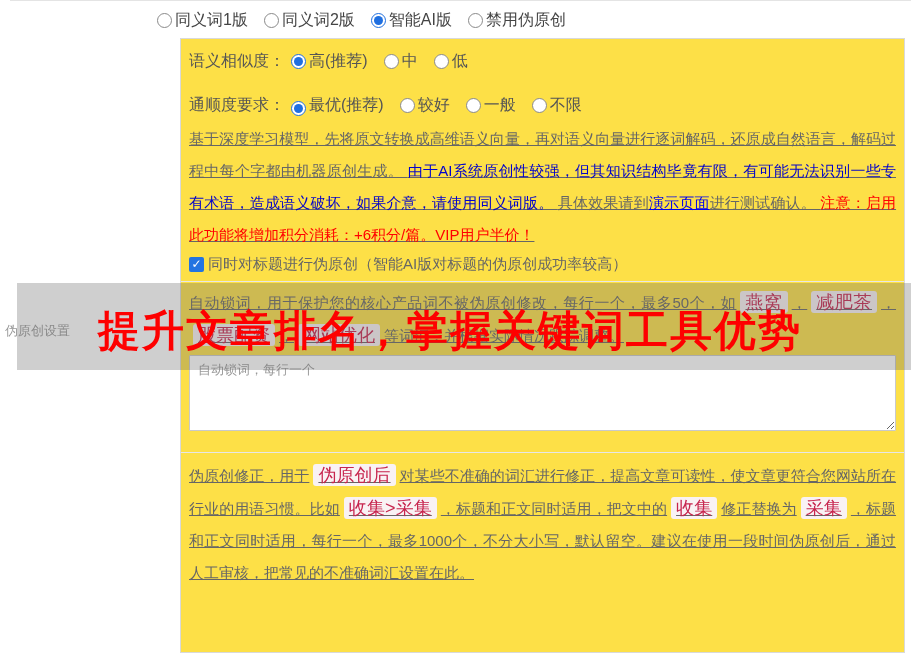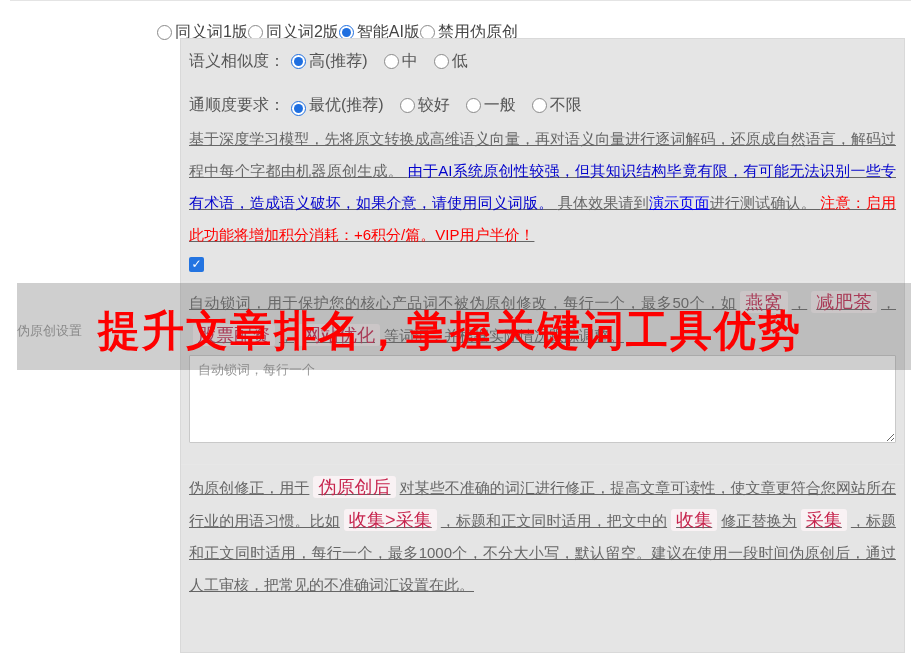--- a/index.html
+++ b/index.html
@@ -4,57 +4,57 @@
 <style>
   html,body{margin:0;padding:0;}
   body{
     width:911px;height:658px;position:relative;background:#fff;overflow:hidden;
     font-family:"Liberation Sans","DejaVu Sans",sans-serif;
     -webkit-font-smoothing:antialiased;
   }
   .top-hairline{position:absolute;left:10px;top:0;right:0;height:1px;background:#e4e4e4;}
 
   
-  .version-row{position:absolute;left:157px;top:22px;display:flex;align-items:center;gap:0;
+  .version-row{position:absolute;left:157px;top:10px;display:flex;align-items:center;gap:16px;
     font-size:16px;color:#444;white-space:nowrap;}
   .radio-item{display:flex;align-items:center;cursor:pointer;}
   .radio{width:15px;height:15px;border:1px solid #8a8a8a;border-radius:50%;box-sizing:border-box;
     display:inline-block;margin-right:3px;background:#fff;position:relative;flex:0 0 auto;}
   .radio.checked{border-color:#1f6fe0;}
   .radio.checked::after{content:"";position:absolute;left:2px;top:2px;width:9px;height:9px;
     border-radius:50%;background:#1f6fe0;}
 
   
   .panel{position:absolute;left:180px;top:38px;width:725px;height:615px;box-sizing:border-box;
-    border:1px solid #d9d9d9;background:#e5e5e5;padding:6px 8px;overflow:hidden;}
+    border:1px solid #d9d9d9;background:#fde047;padding:6px 8px;overflow:hidden;}
   .opt-row{display:flex;align-items:center;gap:16px;font-size:16px;color:#555;height:24px;white-space:nowrap;}
   .opt-row .row-label{color:#555;}
   .opt-row + .opt-row{margin-top:20px;}
   .para{font-size:15px;line-height:32px;color:#666;text-align:justify;text-decoration:underline;}
   .para1{margin-top:6px;}
   .blue{color:#0202cc;}
   .link{color:#0000ee;text-decoration:underline;cursor:pointer;}
   .red{color:#ff0000;}
   .check-row{margin-top:0;height:26px;display:flex;align-items:center;font-size:15px;color:#666;}
   .checkbox{width:15px;height:15px;background:#2374e1;border-radius:2px;color:#fff;font-size:12px;
     line-height:15px;text-align:center;display:inline-block;margin-right:4px;flex:0 0 auto;cursor:pointer;}
   .divider{border:0;border-top:1px solid #e7e7e7;margin:4px -8px 0 -8px;}
   .divider.d2{margin-top:21px;}
   .para2{margin-top:4px;}
   .para3{margin-top:6px;}
   .kw{color:#c7254e;background:#f9f2f4;border-radius:3px;padding:1px 5px;margin:0 4px;font-size:18px;}
   textarea{display:block;width:100%;box-sizing:border-box;border:1px solid #c9c9c9;border-radius:1px;
     font-family:"Liberation Sans","DejaVu Sans",sans-serif;font-size:13px;color:#444;
     padding:5px 8px;resize:both;outline:none;background:#fff;}
   textarea::placeholder{color:#9a9a9a;}
-  .ta1{margin-top:3px;height:88px;}
+  .ta1{margin-top:3px;height:76px;}
   .ta2{margin-top:2px;height:78px;}
 
   
-  .side-label{position:absolute;left:17px;top:322px;font-size:13px;color:#999;z-index:1;}
+  .side-label{position:absolute;left:5px;top:322px;font-size:13px;color:#999;z-index:1;}
 
   
   .overlay-band{position:absolute;left:17px;top:283px;width:894px;height:87px;
     background:rgba(105,105,105,0.32);z-index:5;pointer-events:none;}
   .watermark{position:absolute;left:98px;top:303px;z-index:6;font-size:42px;font-weight:bold;
     color:#fe0000;white-space:nowrap;letter-spacing:2px;pointer-events:none;}
 </style>
 </head>
 <body>
 
@@ -116,20 +116,21 @@
       <span>不限</span>
     </span>
   </div>
 
   <div class="para para1">
     <span>基于深度学习模型，先将原文转换成高维语义向量，再对语义向量进行逐词解码，还原成自然语言，解码过程中每个字都由机器原创生成。&nbsp;</span><span class="blue">由于AI系统原创性较强，但其知识结构毕竟有限，有可能无法识别一些专有术语，造成语义破坏，如果介意，请使用同义词版。&nbsp;</span><span>具体效果请到</span><a class="link">演示页面</a><span>进行测试确认。&nbsp;</span><span class="red">注意：启用此功能将增加积分消耗：+6积分/篇。VIP用户半价！</span>
   </div>
 
   <div class="check-row">
     <span class="checkbox">✓</span>
+    <span>同时对标题进行伪原创（智能AI版对标题的伪原创成功率较高）</span>
   </div>
 
   <hr class="divider">
 
   <div class="para para2">
     <span>自动锁词，用于保护您的核心产品词不被伪原创修改，每行一个，最多50个，如</span><span class="kw">燕窝</span><span>，</span><span class="kw">减肥茶</span><span>，</span><span class="kw">股票配资</span><span>，</span><span class="kw">网站优化</span><span>等词汇，并根据实际情况跟踪调整。</span>
   </div>
 
   <textarea class="ta1" placeholder="自动锁词，每行一个" style=""></textarea>
 

